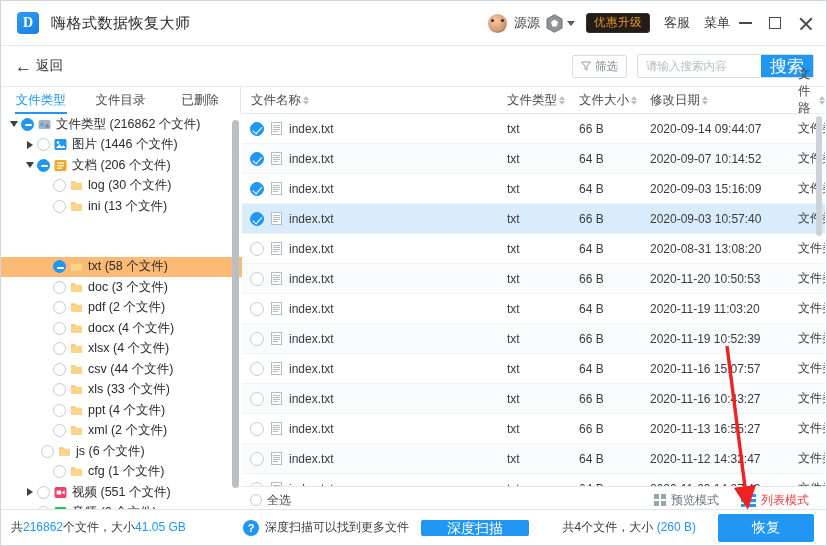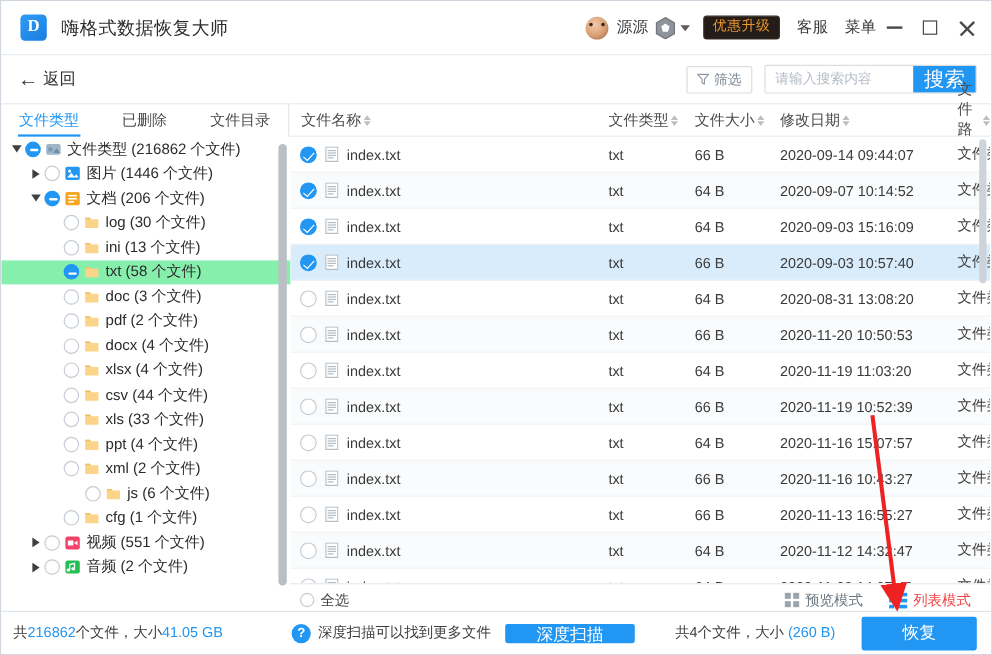--- a/index.html
+++ b/index.html
@@ -152,21 +152,21 @@
   .tree {
     position: absolute; left: 0; top: 113px; width: 264px; bottom: 36px;
     overflow: hidden; background: #fff;
     border-right: 1px solid #e2e7ec;
   }
   .tnode {
     height: 20.5px; display: flex; align-items: center;
     font-size: 12.5px; color: #2b2b2b; white-space: nowrap;
     padding-right: 4px;
   }
-  .tnode.sel { background: #86efac; }
+  .tnode.sel { background: #fdba74; margin-top: 40px; }
   .twist {
     width: 14px; flex: none; display: flex; align-items: center; justify-content: center;
   }
   .twist i {
     display: block; width: 0; height: 0;
   }
   .twist.open i {
     border-left: 4.5px solid transparent;
     border-right: 4.5px solid transparent;
     border-top: 6px solid #3f3f3f;
@@ -340,24 +340,24 @@
         <button class="search-btn">搜索</button>
       </div>
     </div>
   </div>
 
   <div class="tabs" id="tabs">
       <div class="tab active">
         <span>文件类型</span>
       </div>
       <div class="tab">
+        <span>文件目录</span>
+      </div>
+      <div class="tab">
         <span>已删除</span>
-      </div>
-      <div class="tab">
-        <span>文件目录</span>
       </div>
     </div>
 
   <div class="tree" id="tree">
 
   <div class="tnode" style="padding-left: 6px;">
         <span class="twist open">
           <i></i>
         </span>
         <span class="cb ind"></span>
@@ -485,21 +485,21 @@
       </div>
       <div class="tnode" style="padding-left: 38px;">
         <span class="twist "></span>
         <span class="cb"></span>
         <span class="ficon"><svg width="13" height="13" viewBox="0 0 13 13">
             <path d="M1 2.5h4l1 1.3h6V11H1z" fill="#fbd48a"></path>
             <path d="M1 2.5h4l1 1.3H1z" fill="#f0c068"></path>
           </svg></span>
         <span class="tlabel">xml (2 个文件)</span>
       </div>
-      <div class="tnode" style="padding-left: 56px;">
+      <div class="tnode" style="padding-left: 26px;">
         <span class="twist "></span>
         <span class="cb"></span>
         <span class="ficon"><svg width="13" height="13" viewBox="0 0 13 13">
             <path d="M1 2.5h4l1 1.3h6V11H1z" fill="#fbd48a"></path>
             <path d="M1 2.5h4l1 1.3H1z" fill="#f0c068"></path>
           </svg></span>
         <span class="tlabel">js (6 个文件)</span>
       </div>
       <div class="tnode" style="padding-left: 38px;">
         <span class="twist "></span>

